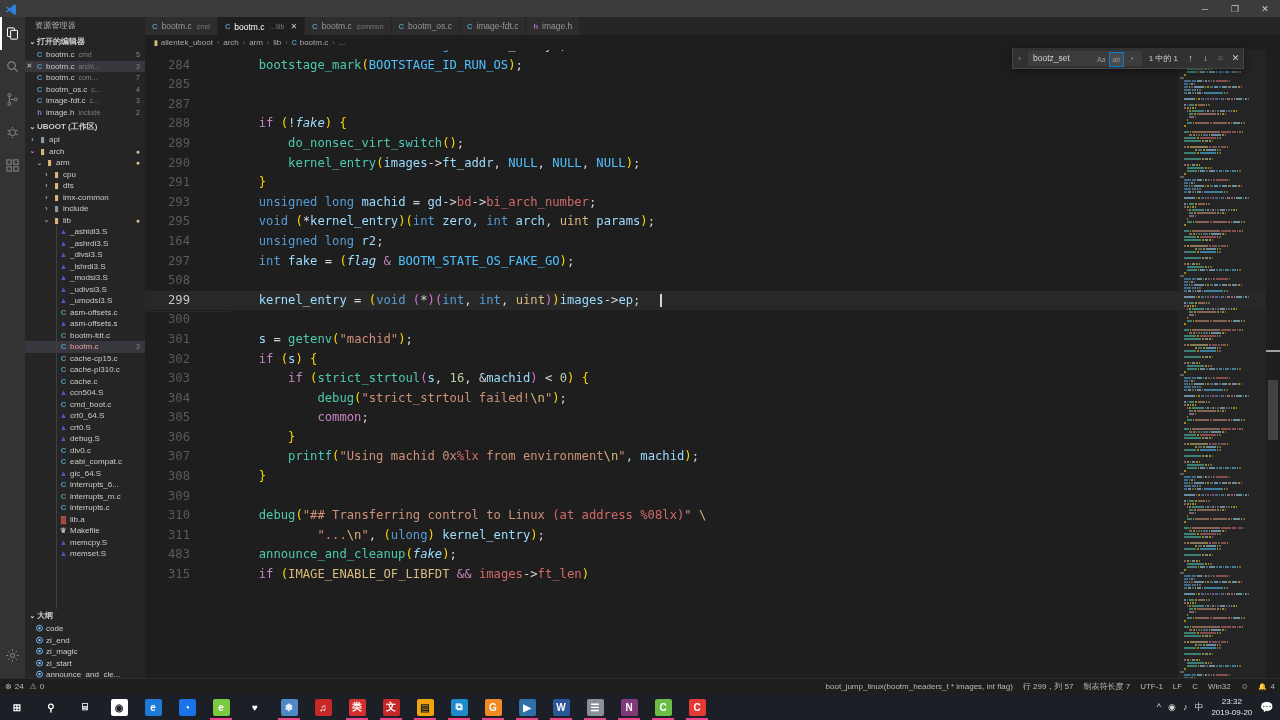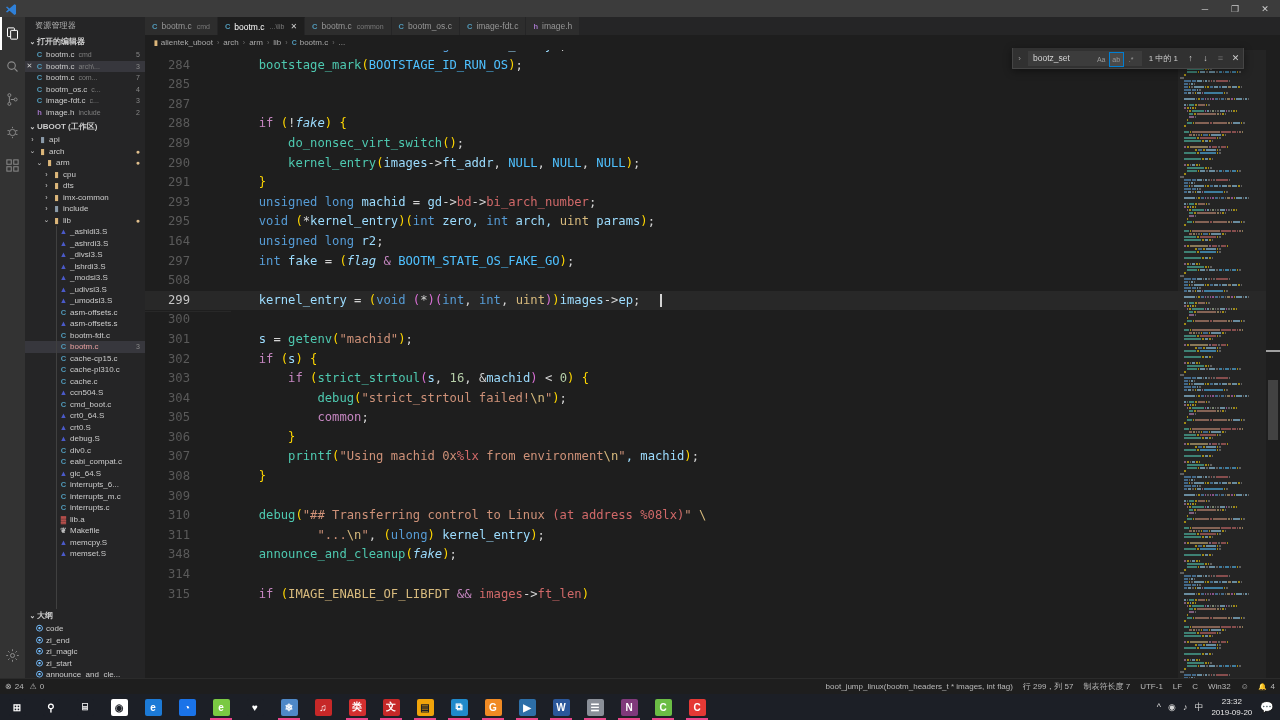--- a/index.html
+++ b/index.html
@@ -689,22 +689,21 @@
         <div class="ln-row"><span class="lnum">302</span><span class="ctext"><span class="t-def">        </span><span class="t-kw">if</span><span class="t-def"> </span><span class="t-paren1">(</span><span class="t-var">s</span><span class="t-paren1">)</span><span class="t-def"> </span><span class="t-paren1">{</span></span></div>
         <div class="ln-row"><span class="lnum">303</span><span class="ctext"><span class="t-def">            </span><span class="t-kw">if</span><span class="t-def"> </span><span class="t-paren1">(</span><span class="t-call">strict_strtoul</span><span class="t-paren2">(</span><span class="t-var">s</span><span class="t-def">, </span><span class="t-num">16</span><span class="t-def">, </span><span class="t-op">&amp;</span><span class="t-var">machid</span><span class="t-paren2">)</span><span class="t-def"> </span><span class="t-op">&lt;</span><span class="t-def"> </span><span class="t-num">0</span><span class="t-paren1">)</span><span class="t-def"> </span><span class="t-paren1">{</span></span></div>
         <div class="ln-row"><span class="lnum">304</span><span class="ctext"><span class="t-def">                </span><span class="t-call">debug</span><span class="t-paren1">(</span><span class="t-str">"strict_strtoul failed!</span><span class="t-esc">\n</span><span class="t-str">"</span><span class="t-paren1">)</span><span class="t-def">;</span></span></div>
         <div class="ln-row"><span class="lnum">305</span><span class="ctext"><span class="t-def">                </span><span class="t-kw">common</span><span class="t-def">;</span></span></div>
         <div class="ln-row"><span class="lnum">306</span><span class="ctext"><span class="t-def">            </span><span class="t-paren1">}</span></span></div>
         <div class="ln-row"><span class="lnum">307</span><span class="ctext"><span class="t-def">            </span><span class="t-call">printf</span><span class="t-paren1">(</span><span class="t-str">"Using machid 0x</span><span class="t-fmt">%lx</span><span class="t-str"> from environment</span><span class="t-esc">\n</span><span class="t-str">"</span><span class="t-var">, machid</span><span class="t-paren1">)</span><span class="t-def">;</span></span></div>
         <div class="ln-row"><span class="lnum">308</span><span class="ctext"><span class="t-def">        </span><span class="t-paren1">}</span></span></div>
         <div class="ln-row"><span class="lnum">309</span><span class="ctext"></span></div>
         <div class="ln-row"><span class="lnum">310</span><span class="ctext"><span class="t-def">        </span><span class="t-call">debug</span><span class="t-paren1">(</span><span class="t-str">"## Transferring control to Linux </span><span class="t-fmt">(at address </span><span class="t-fmt">%08lx</span><span class="t-fmt">)</span><span class="t-str">"</span><span class="t-def"> </span><span class="t-esc">\</span></span></div>
         <div class="ln-row"><span class="lnum">311</span><span class="ctext"><span class="t-def">                </span><span class="t-str">"...</span><span class="t-esc">\n</span><span class="t-str">"</span><span class="t-def">, </span><span class="t-paren1">(</span><span class="t-type">ulong</span><span class="t-paren1">)</span><span class="t-var"> kernel_entry</span><span class="t-paren1">)</span><span class="t-def">;</span></span></div>
-        <div class="ln-row"><span class="lnum">348</span><span class="ctext"><span class="t-def">        </span><span class="t-call">announce_and_cleanup</span><span class="t-paren1">(</span><span class="t-param">fake</span><span class="t-paren1">)</span><span class="t-def">;</span></span></div>
-        <div class="ln-row"><span class="lnum">314</span><span class="ctext"></span></div>
+        <div class="ln-row"><span class="lnum">483</span><span class="ctext"><span class="t-def">        </span><span class="t-call">announce_and_cleanup</span><span class="t-paren1">(</span><span class="t-param">fake</span><span class="t-paren1">)</span><span class="t-def">;</span></span></div>
         <div class="ln-row"><span class="lnum">315</span><span class="ctext"><span class="t-def">        </span><span class="t-kw">if</span><span class="t-def"> </span><span class="t-paren1">(</span><span class="t-esc">IMAGE_ENABLE_OF_LIBFDT</span><span class="t-def"> </span><span class="t-kw">&amp;&amp;</span><span class="t-fmt"> images</span><span class="t-op">-&gt;</span><span class="t-fmt">ft_len</span><span class="t-paren1">)</span></span></div>
       </div>
   </div>
 
   <div class="minimap" id="minimap">
       <div class="mm-line" style="padding-left:17.400000000000002px;white-space:nowrap;overflow:hidden;"><span style="display:inline-block;height:2px;width:1.5px;background:#ffd700;margin-right:1px;vertical-align:top;"></span><span style="display:inline-block;height:2px;width:4.25px;background:#569cd6;margin-right:1px;vertical-align:top;"></span><span style="display:inline-block;height:2px;width:1.5px;background:#ffd700;margin-right:1px;vertical-align:top;"></span><span style="display:inline-block;height:2px;width:10.2px;background:#9cdcfe;margin-right:1px;vertical-align:top;"></span><span style="display:inline-block;height:2px;width:1.5px;background:#ffd700;margin-right:1px;vertical-align:top;"></span><span style="display:inline-block;height:2px;width:1.5px;background:#8a8a8a;margin-right:1px;vertical-align:top;"></span></div>
       <div class="mm-line" style="padding-left:6.4px;white-space:nowrap;overflow:hidden;"><span style="display:inline-block;height:2px;width:11.9px;background:#4ec9b0;margin-right:1px;vertical-align:top;"></span><span style="display:inline-block;height:2px;width:1.5px;background:#ffd700;margin-right:1px;vertical-align:top;"></span><span style="display:inline-block;height:2px;width:16.15px;background:#4fc1ff;margin-right:1px;vertical-align:top;"></span><span style="display:inline-block;height:2px;width:1.5px;background:#ffd700;margin-right:1px;vertical-align:top;"></span><span style="display:inline-block;height:2px;width:1.5px;background:#8a8a8a;margin-right:1px;vertical-align:top;"></span></div>
       <div class="mm-line" style="padding-left:2px;white-space:nowrap;overflow:hidden;"></div>
       <div class="mm-line" style="padding-left:6.4px;white-space:nowrap;overflow:hidden;"><span style="display:inline-block;height:2px;width:17px;background:#4ec9b0;margin-right:1px;vertical-align:top;"></span><span style="display:inline-block;height:2px;width:1.5px;background:#ffd700;margin-right:1px;vertical-align:top;"></span><span style="display:inline-block;height:2px;width:3.4px;background:#9cdcfe;margin-right:1px;vertical-align:top;"></span><span style="display:inline-block;height:2px;width:1.5px;background:#ffd700;margin-right:1px;vertical-align:top;"></span><span style="display:inline-block;height:2px;width:1.5px;background:#8a8a8a;margin-right:1px;vertical-align:top;"></span></div>
       <div class="mm-line" style="padding-left:2px;white-space:nowrap;overflow:hidden;"></div>

